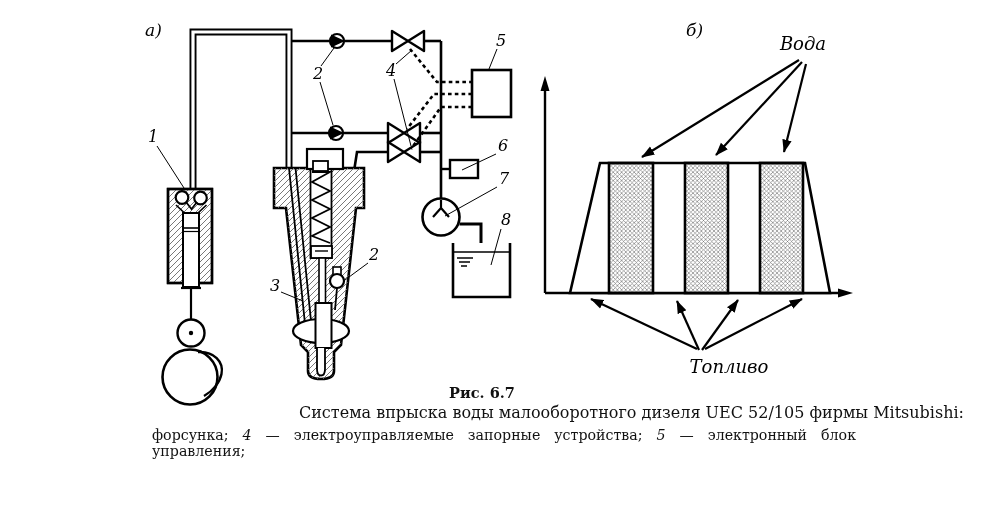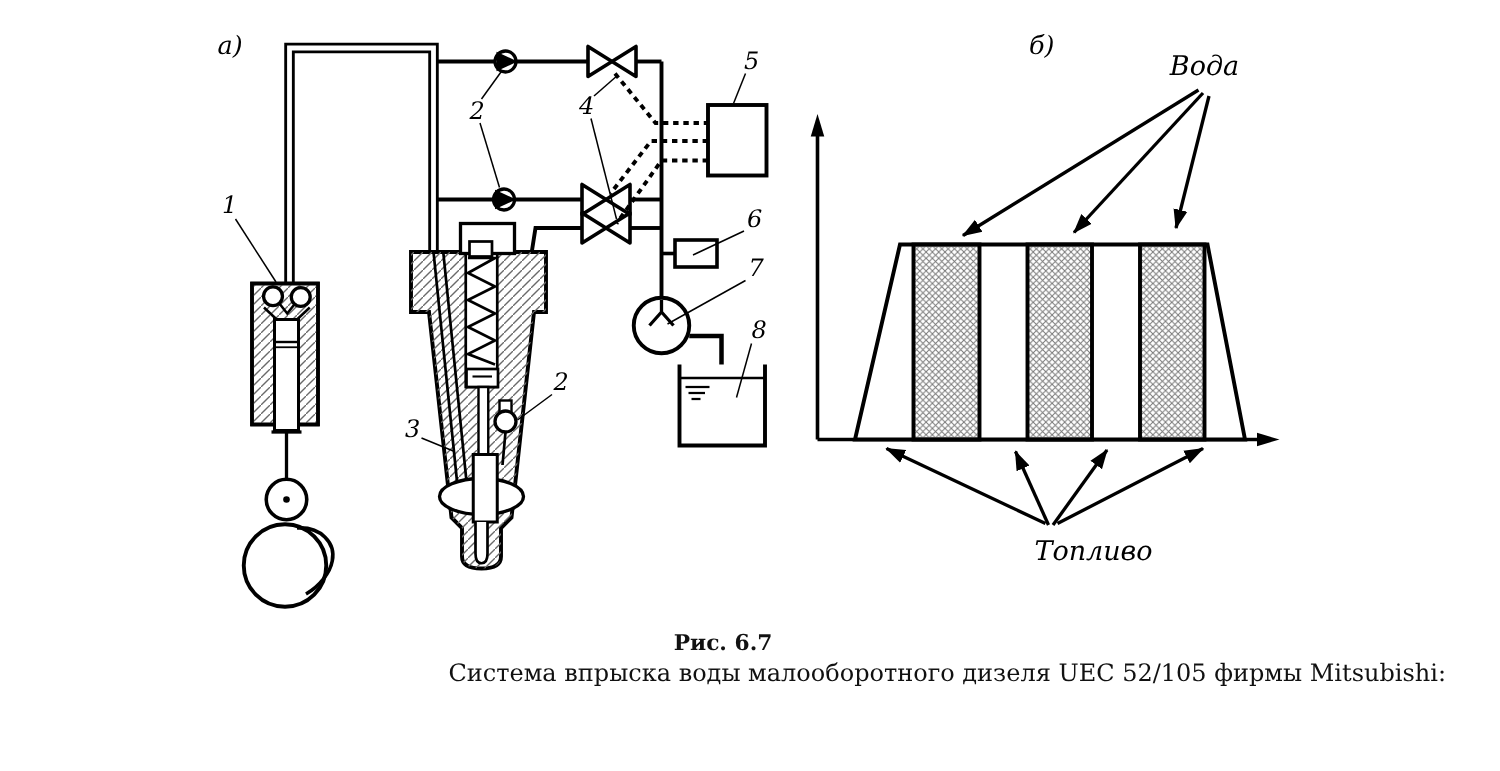--- a/index.html
+++ b/index.html
@@ -3,21 +3,21 @@
 <meta charset="utf-8">
 <style>
   html,body{margin:0;padding:0;background:#fff;}
   #stage{position:relative;width:1000px;height:514px;background:#ffffff;overflow:hidden;
          font-family:"DejaVu Serif","Liberation Serif",serif;color:#111;}
   #fig-svg{position:absolute;left:0;top:0;}
   svg text{font-family:"DejaVu Serif","Liberation Serif",serif;font-style:italic;fill:#000;}
   .lbl-num{font-size:16px;}
   .lbl-part{font-size:17px;}
   .lbl-ann{font-size:18px;}
-  .caption{position:absolute;left:0;top:420px;width:964px;}
+  .caption{position:absolute;left:0;top:384px;width:964px;}
   .cap-num{text-align:center;font-weight:bold;font-size:14.5px;line-height:18px;}
   .cap-title{text-align:right;font-size:16px;line-height:20px;margin-top:1px;}
   .legend{margin:5px 0 0 152px;width:704px;font-size:14.2px;line-height:15.8px;}
   .legend-line{text-align:justify;text-align-last:justify;}
   .legend-line:last-child{text-align-last:left;}
   .lnum{font-style:italic;}
 </style>
 </head>
 <body>
 
@@ -194,16 +194,17 @@
       <line x1="702" y1="350" x2="738" y2="300" marker-end="url(#arr)"></line>
       <line x1="705" y1="349" x2="802" y2="299" marker-end="url(#arr)"></line>
     </g>
   </g>
 </svg>
 
   <div class="caption">
     <div class="cap-num">Рис. 6.7</div>
     <div class="cap-title">Система впрыска воды малооборотного дизеля UEC 52/105 фирмы Mitsubishi:</div>
     <div class="legend">
+        <div class="legend-line"><span>форсунка; </span><span class="lnum">4</span><span> — электроуправляемые запорные устройства; </span><span class="lnum">5</span><span> — электронный блок управления;</span></div>
       </div>
   </div>
 
 </div>
 
 </body></html>

